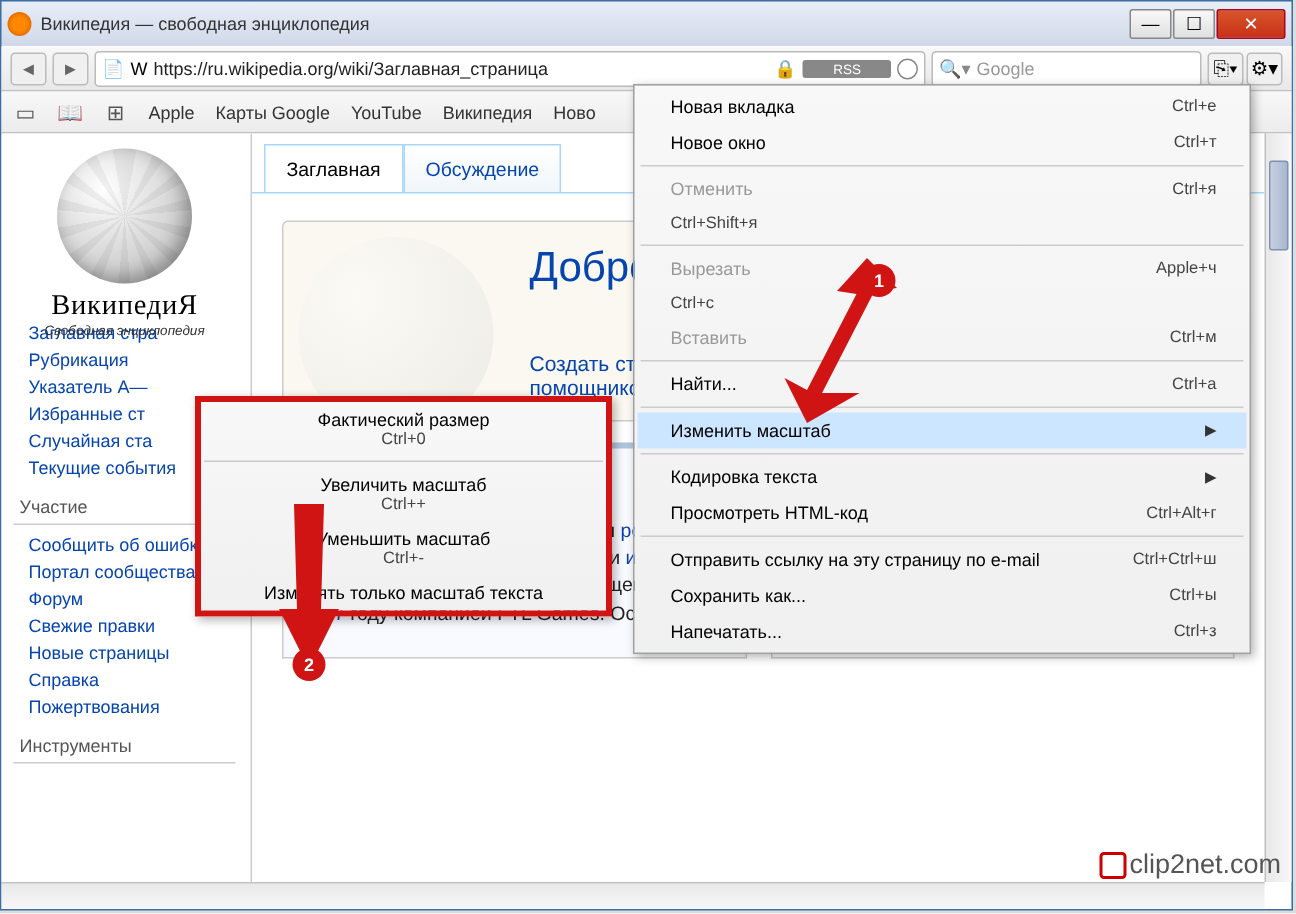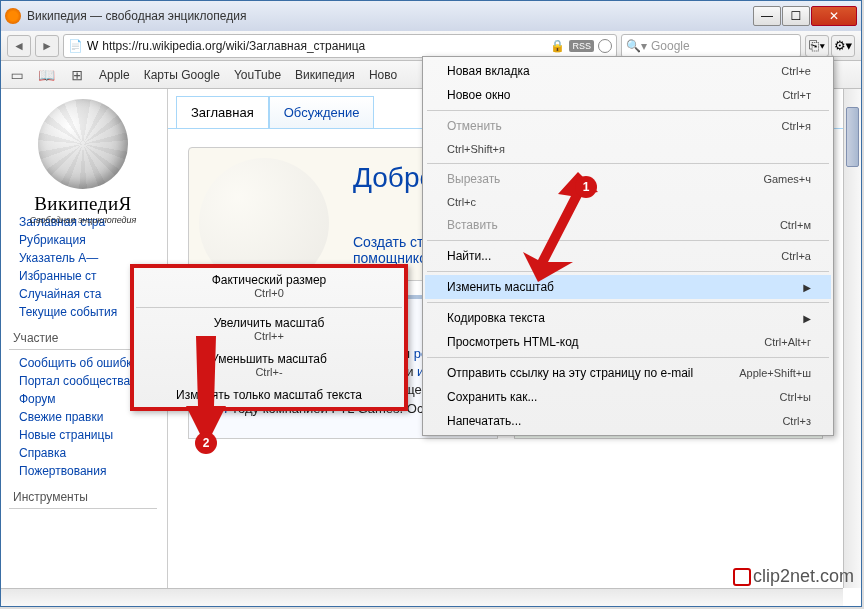--- a/index.html
+++ b/index.html
@@ -10,21 +10,21 @@
 .title-ico { width: 16px; height: 16px; border-radius: 50%; background: radial-gradient(circle,#f80 40%,#c50 100%); margin-right: 6px; }
 .title-txt { flex: 1; color: #333; font-size: 12px; }
 .win-ctrl { display: flex; gap: 1px; }
 .win-btn { width: 28px; height: 20px; border: 1px solid #888; background: linear-gradient(#f8f8f8,#e0e0e0); border-radius: 2px; font-size: 12px; display:flex;align-items:center;justify-content:center;}
 .win-close { width: 46px; background: linear-gradient(#d9552a,#c73118); color: #fff; border-color:#a02; }
 
 .toolbar { height: 30px; background: linear-gradient(#f8f8f8,#e8e8e8); border-bottom: 1px solid #c0c0c0; display: flex; align-items: center; padding: 0 6px; gap: 4px; font-size: 12px; }
 .nav-btn { width: 24px; height: 22px; border:1px solid #bbb; background:#f0f0f0; border-radius:3px; display:flex;align-items:center;justify-content:center; color:#666;}
 .url-box { flex:1; height: 24px; border:1px solid #bbb; border-radius:3px; background:#fff; display:flex; align-items:center; padding:0 4px; gap:4px; }
 .url-txt { flex:1; font-size:12px; color:#222; }
-.rss { font-size:9px; background:#888; color:#fff; padding:1px 3px; border-radius:2px;text-align:right; }
+.rss { font-size:9px; background:#888; color:#fff; padding:1px 20px; border-radius:2px;text-align:right; }
 .reload-ico { width:14px;height:14px;border:1px solid #888;border-radius:50%;position:relative;}
 .search-box { width: 180px; height:24px; border:1px solid #bbb; border-radius:3px; background:#fff; display:flex;align-items:center;padding:0 4px;gap:4px;}
 .mag { color:#888; }
 .search-ph { color:#999; font-size:12px; }
 .tb-end { display:flex; gap:2px; }
 .tb-ico { width:24px;height:22px;border:1px solid #bbb;background:#f0f0f0;border-radius:3px;display:flex;align-items:center;justify-content:center;font-size:13px;}
 
 .bookmarkbar { height:28px; background:linear-gradient(#f8f8f8,#ececec); border-bottom:1px solid #c0c0c0; display:flex; align-items:center; padding:0 8px; gap:14px; font-size:12px; color:#333; }
 .bm-ico { width:16px;height:16px; display:inline-flex;align-items:center;justify-content:center; font-size:14px; color:#555;}
 
@@ -219,21 +219,21 @@
     <div class="menu-item dis">
       <span class="menu-label">Отменить</span>
       <span class="menu-sc">Ctrl+я</span>
     </div>
     <div class="menu-item dis">
       <span class="menu-sc">Ctrl+Shift+я</span>
     </div>
     <div class="menu-sep"></div>
     <div class="menu-item dis">
       <span class="menu-label">Вырезать</span>
-      <span class="menu-sc">Games+ч</span>
+      <span class="menu-sc">Apple+ч</span>
     </div>
     <div class="menu-item dis">
       <span class="menu-sc">Ctrl+с</span>
     </div>
     <div class="menu-item dis">
       <span class="menu-label">Вставить</span>
       <span class="menu-sc">Ctrl+м</span>
     </div>
     <div class="menu-sep"></div>
     <div class="menu-item">
@@ -250,21 +250,21 @@
       <span class="menu-label">Кодировка текста</span>
       <span class="submenu-arrow">▶</span>
     </div>
     <div class="menu-item">
       <span class="menu-label">Просмотреть HTML-код</span>
       <span class="menu-sc">Ctrl+Alt+г</span>
     </div>
     <div class="menu-sep"></div>
     <div class="menu-item">
       <span class="menu-label">Отправить ссылку на эту страницу по e-mail</span>
-      <span class="menu-sc">Apple+Shift+ш</span>
+      <span class="menu-sc">Ctrl+Ctrl+ш</span>
     </div>
     <div class="menu-item">
       <span class="menu-label">Сохранить как...</span>
       <span class="menu-sc">Ctrl+ы</span>
     </div>
     <div class="menu-item">
       <span class="menu-label">Напечатать...</span>
       <span class="menu-sc">Ctrl+з</span>
     </div>
   </div>

